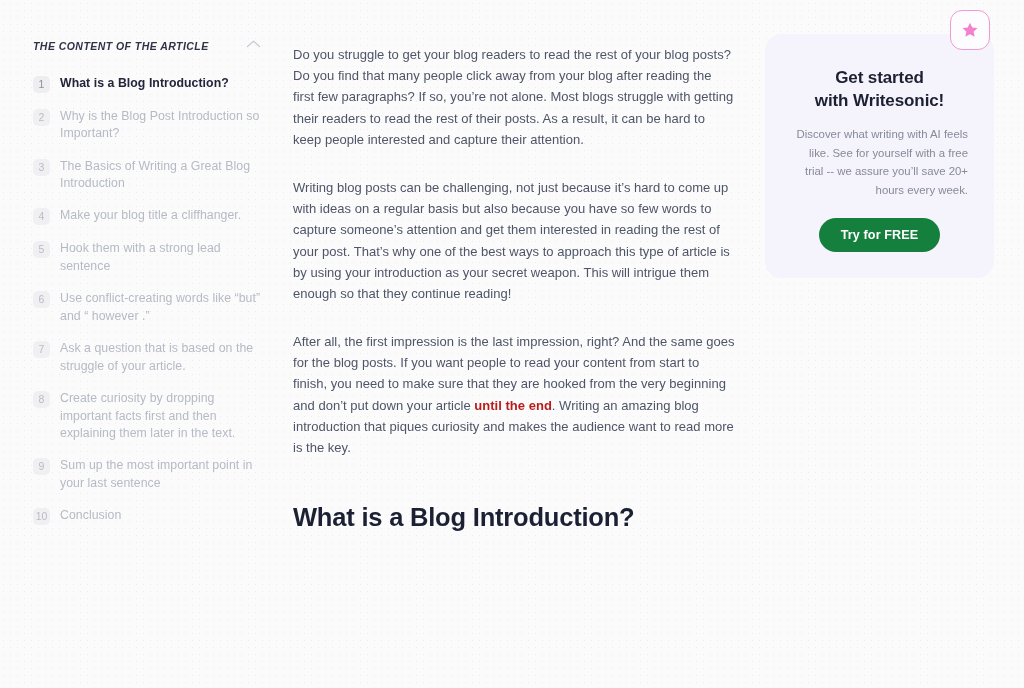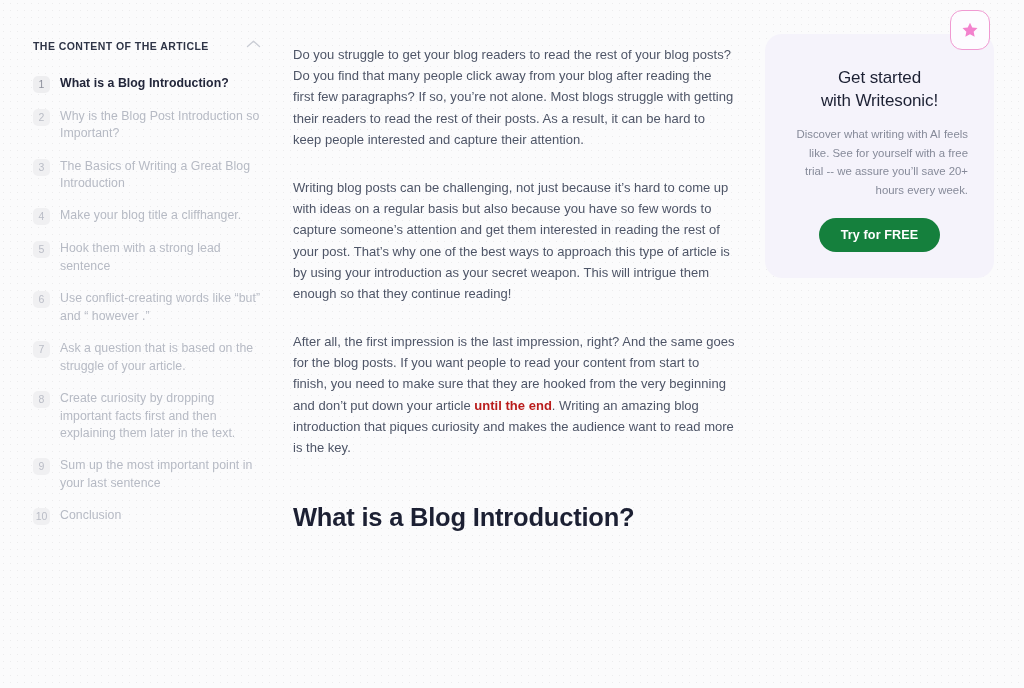--- a/index.html
+++ b/index.html
@@ -28,20 +28,21 @@
     position: absolute;
     left: 33px;
     top: 40px;
     width: 228px;
   }
   .toc-header {
     display: flex;
     align-items: flex-start;
     justify-content: space-between;
     margin-bottom: 22px;
+    font-style: italic;
   }
   .toc-title {
     font-size: 10.5px;
     font-weight: bold;
     letter-spacing: 0.45px;
     color: #2e3446;
     line-height: 1.2;
   }
   .toc-chevron {
     width: 15px;
@@ -130,21 +131,21 @@
     position: relative;
     background: #f5f3fb;
     border-radius: 17px;
     padding: 33px 20px 26px 20px;
     text-align: center;
     box-sizing: border-box;
     width: 229px;
   }
   .promo-title {
     font-size: 17px;
-    font-weight: normal;
+    font-weight: bold;
     line-height: 1.33;
     color: #1c2033;
     margin: 0 0 13px 0;
     letter-spacing: -0.1px;
   }
   .promo-desc {
     font-size: 11.4px;
     line-height: 1.62;
     color: #868a99;
     margin: 0 0 19px 0;

